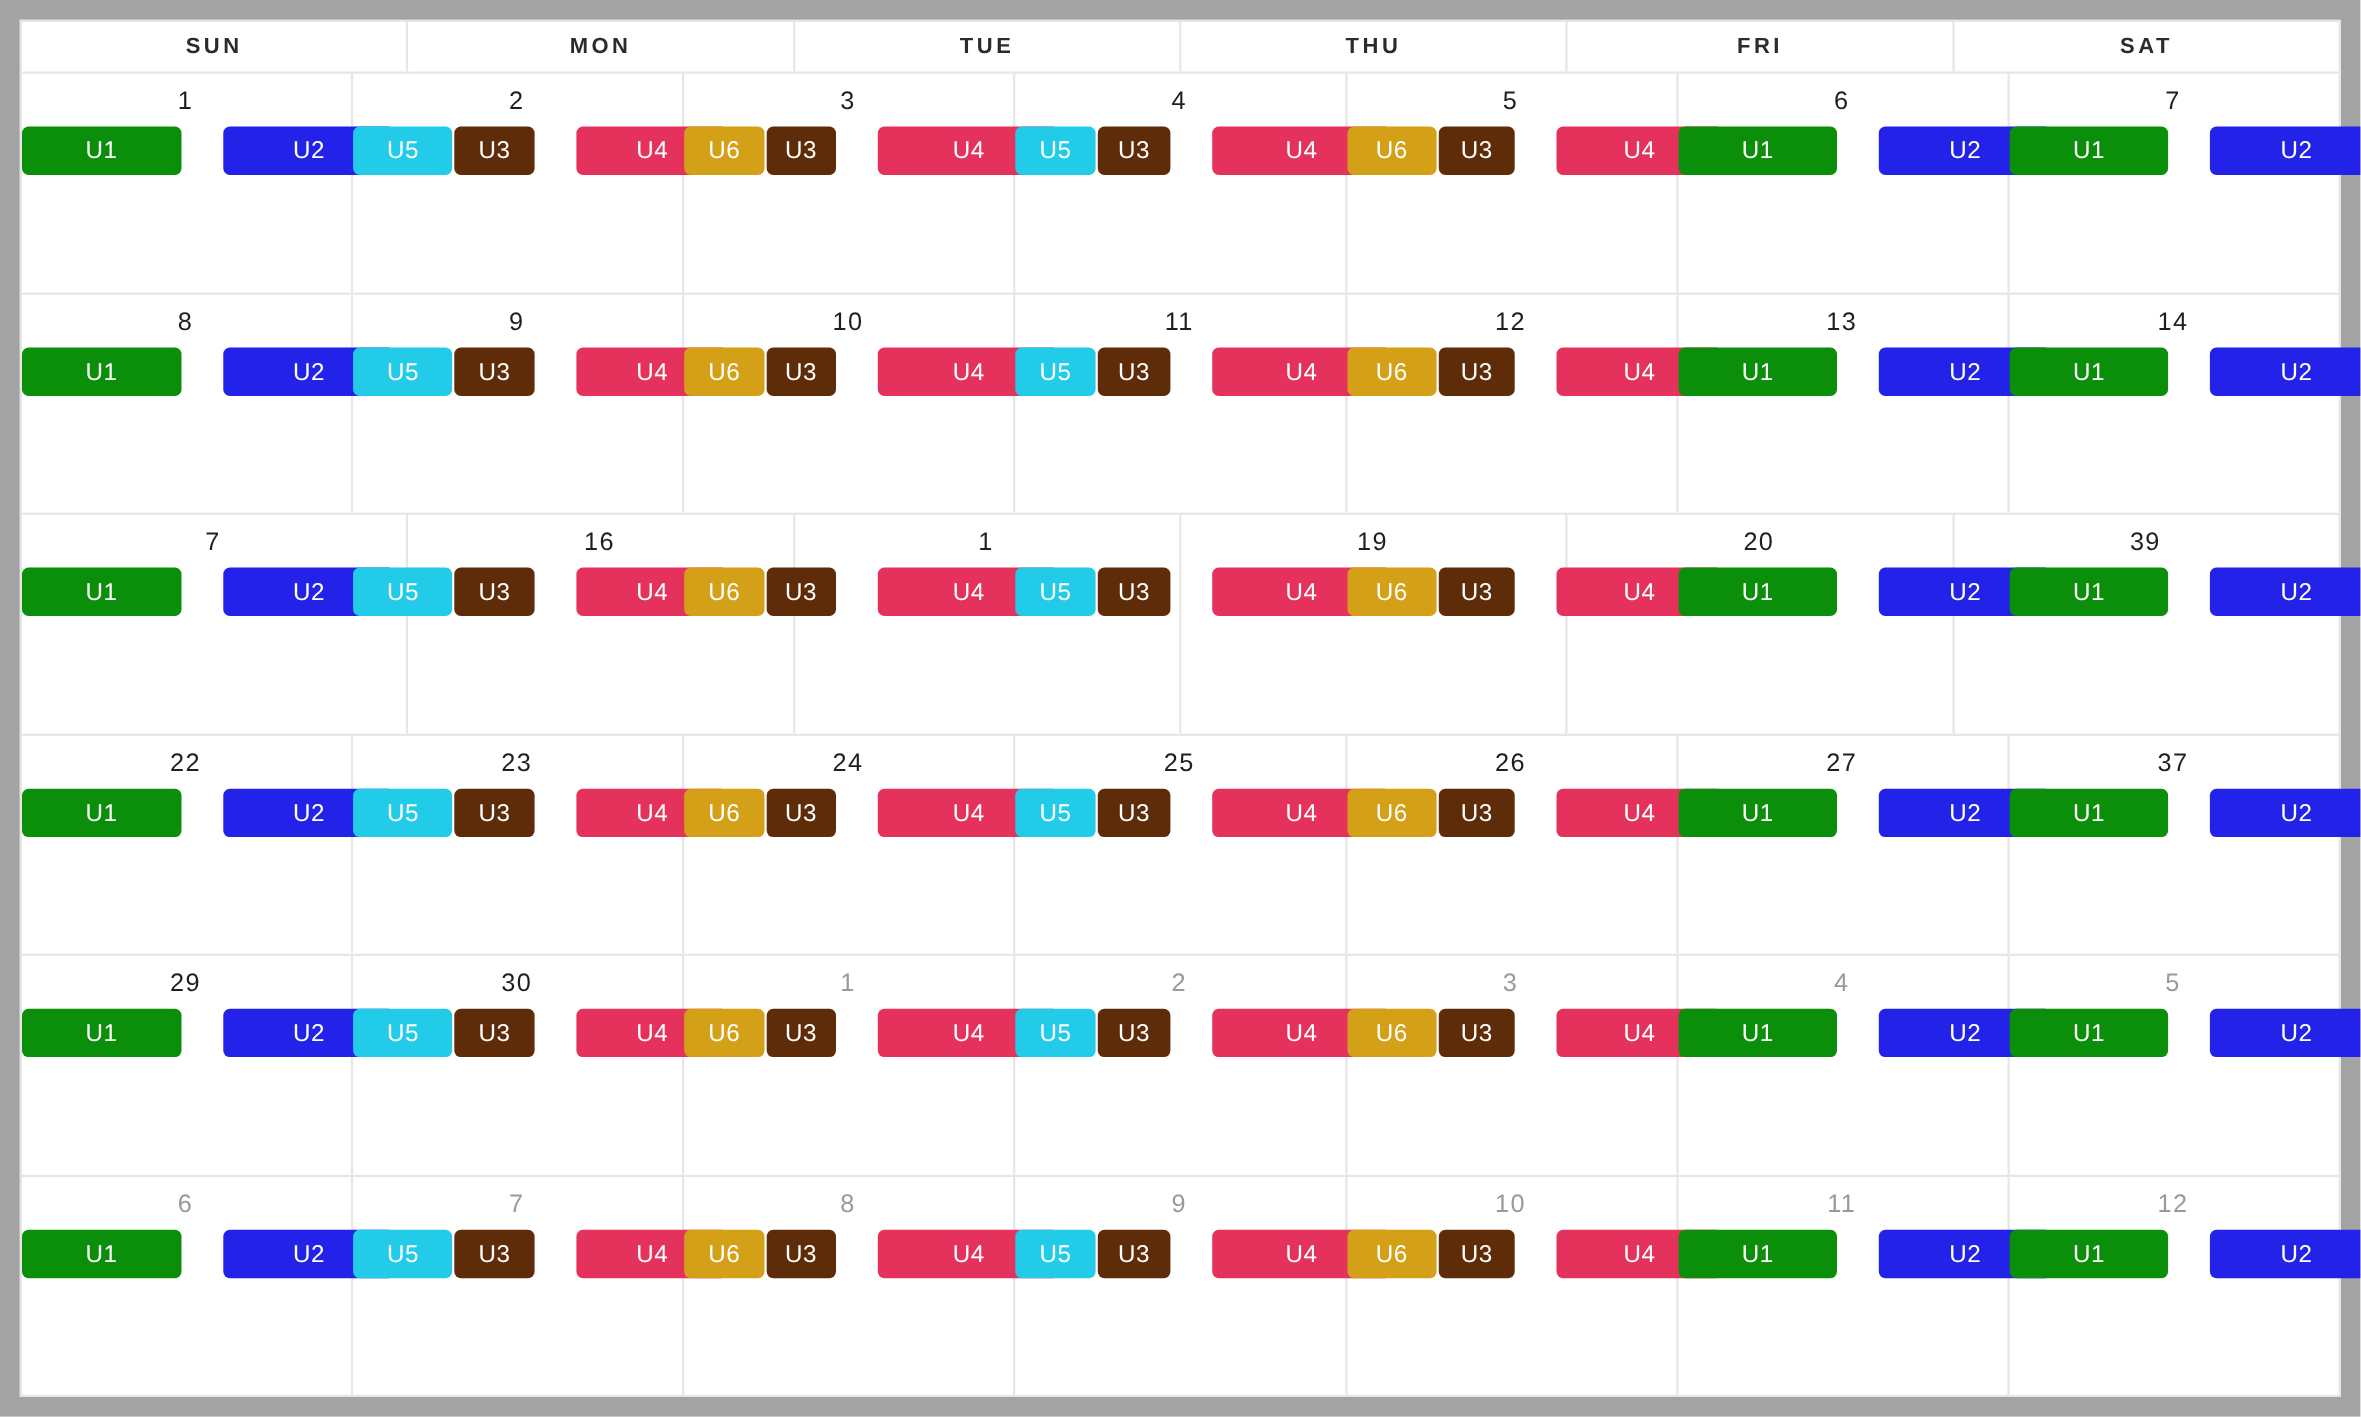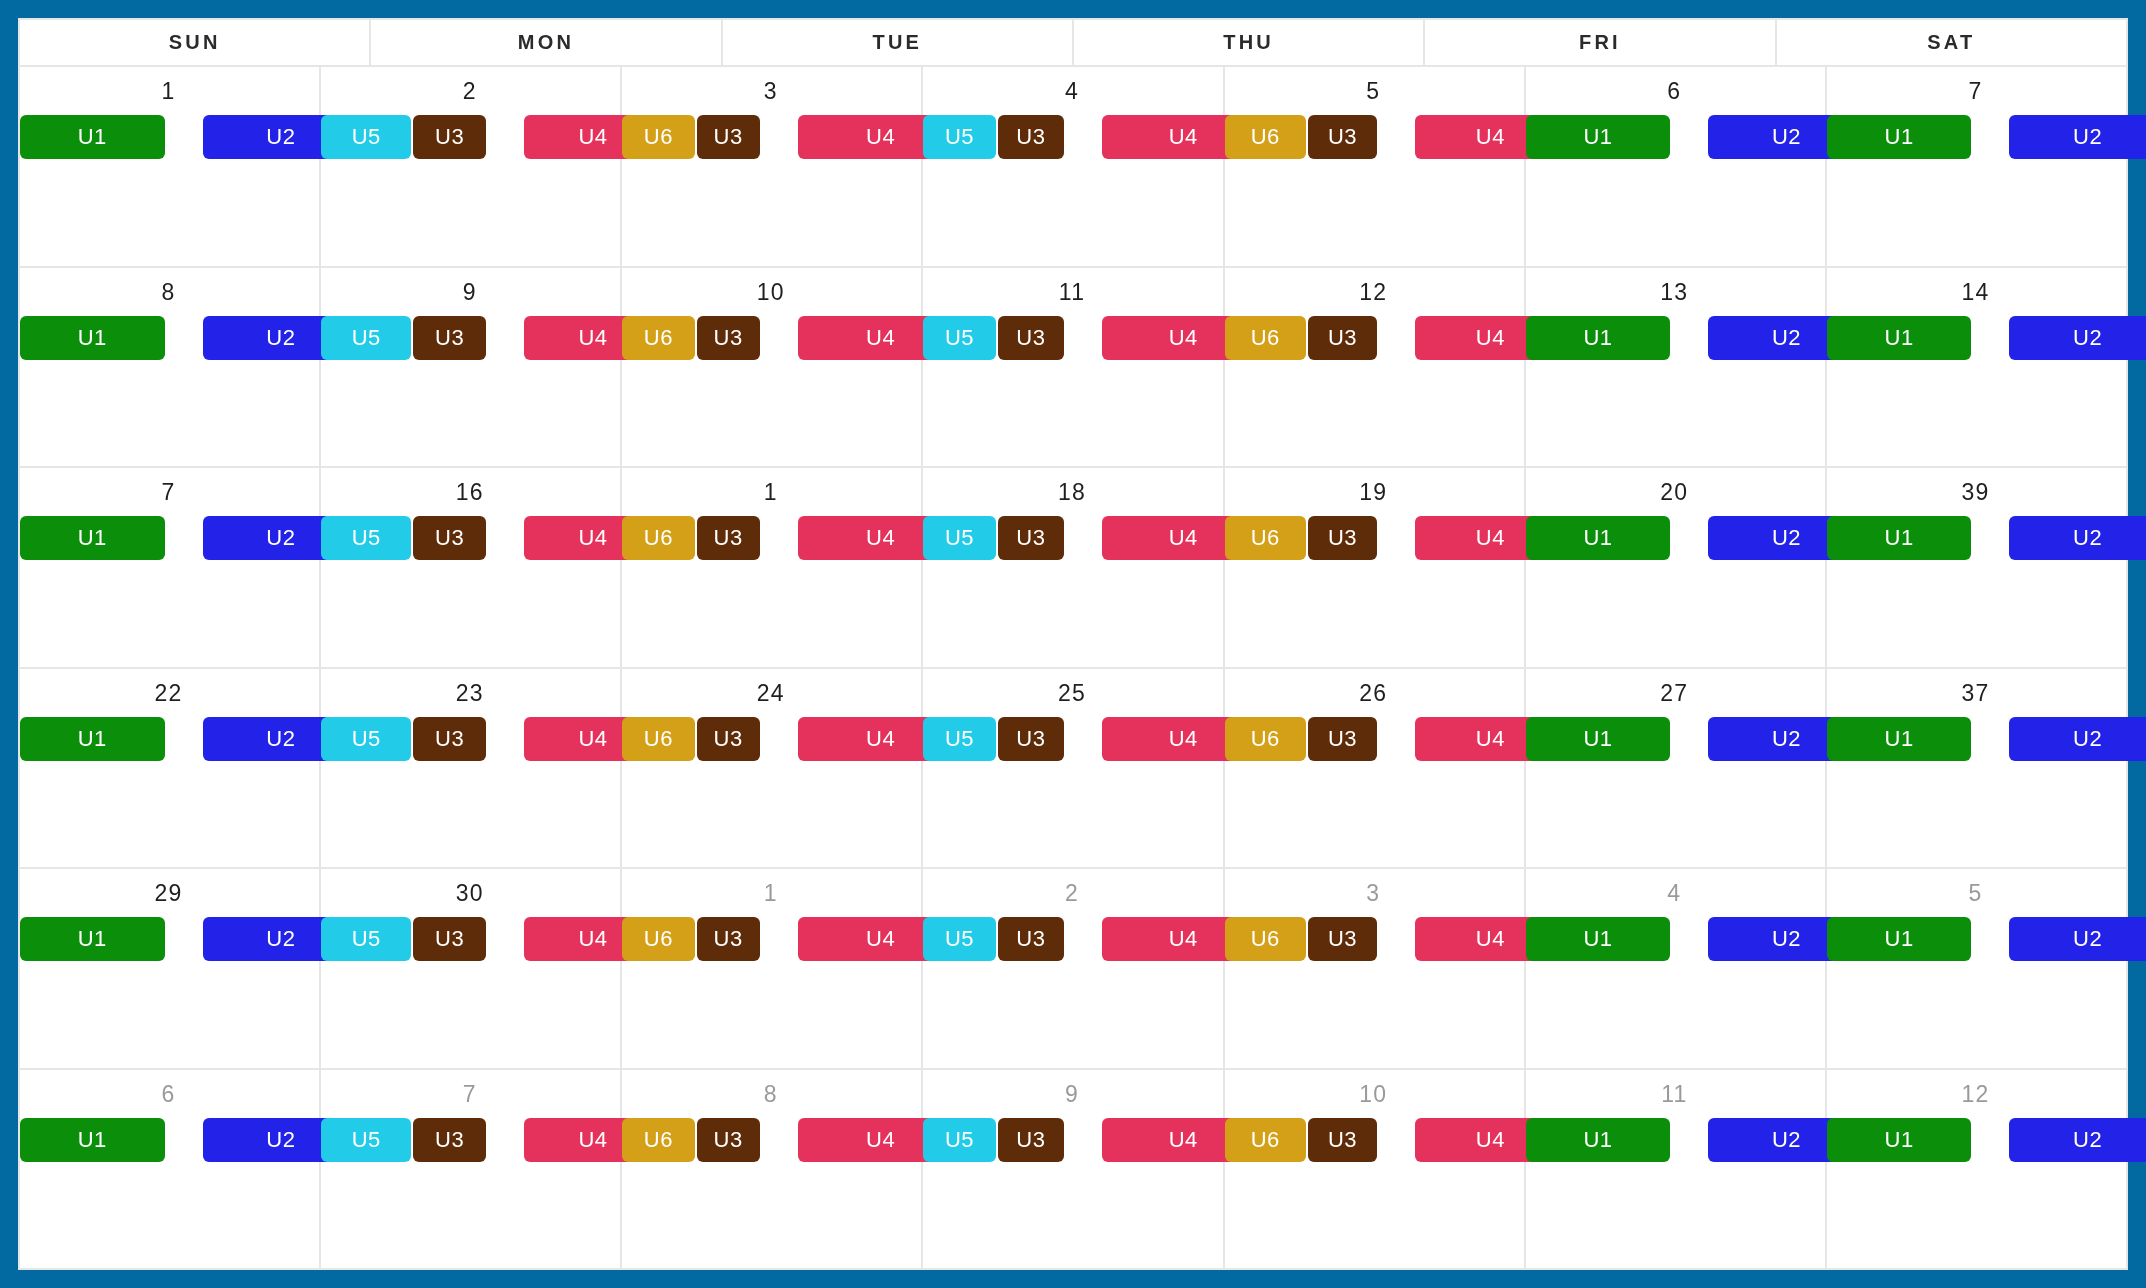--- a/index.html
+++ b/index.html
@@ -5,21 +5,21 @@
 <style>
   * { box-sizing: border-box; }
   html, body {
     margin: 0; padding: 0;
     background: #ffffff;
     font-family: "Liberation Sans", "DejaVu Sans", sans-serif;
   }
   #app {
     width: 2146px;
     height: 1288px;
-    background: #0369a1;
+    background: #a3a3a3;
     position: relative;
     overflow: hidden;
   }
 
   .calendar {
     position: absolute;
     left: 18px;
     top: 18px;
     width: 2110px;
     height: 1252px;
@@ -261,23 +261,20 @@
           <div class="day-cell">
             <div class="day-number">7</div>
           </div>
           <div class="day-cell">
             <div class="day-number">16</div>
           </div>
           <div class="day-cell">
             <div class="day-number">1</div>
           </div>
           <div class="day-cell">
-            <div class="day-number">18</div>
-          </div>
-          <div class="day-cell">
             <div class="day-number">19</div>
           </div>
           <div class="day-cell">
             <div class="day-number">20</div>
           </div>
           <div class="day-cell">
             <div class="day-number">39</div>
           </div>
           <div class="events-lane">
             <div class="lane-day">

